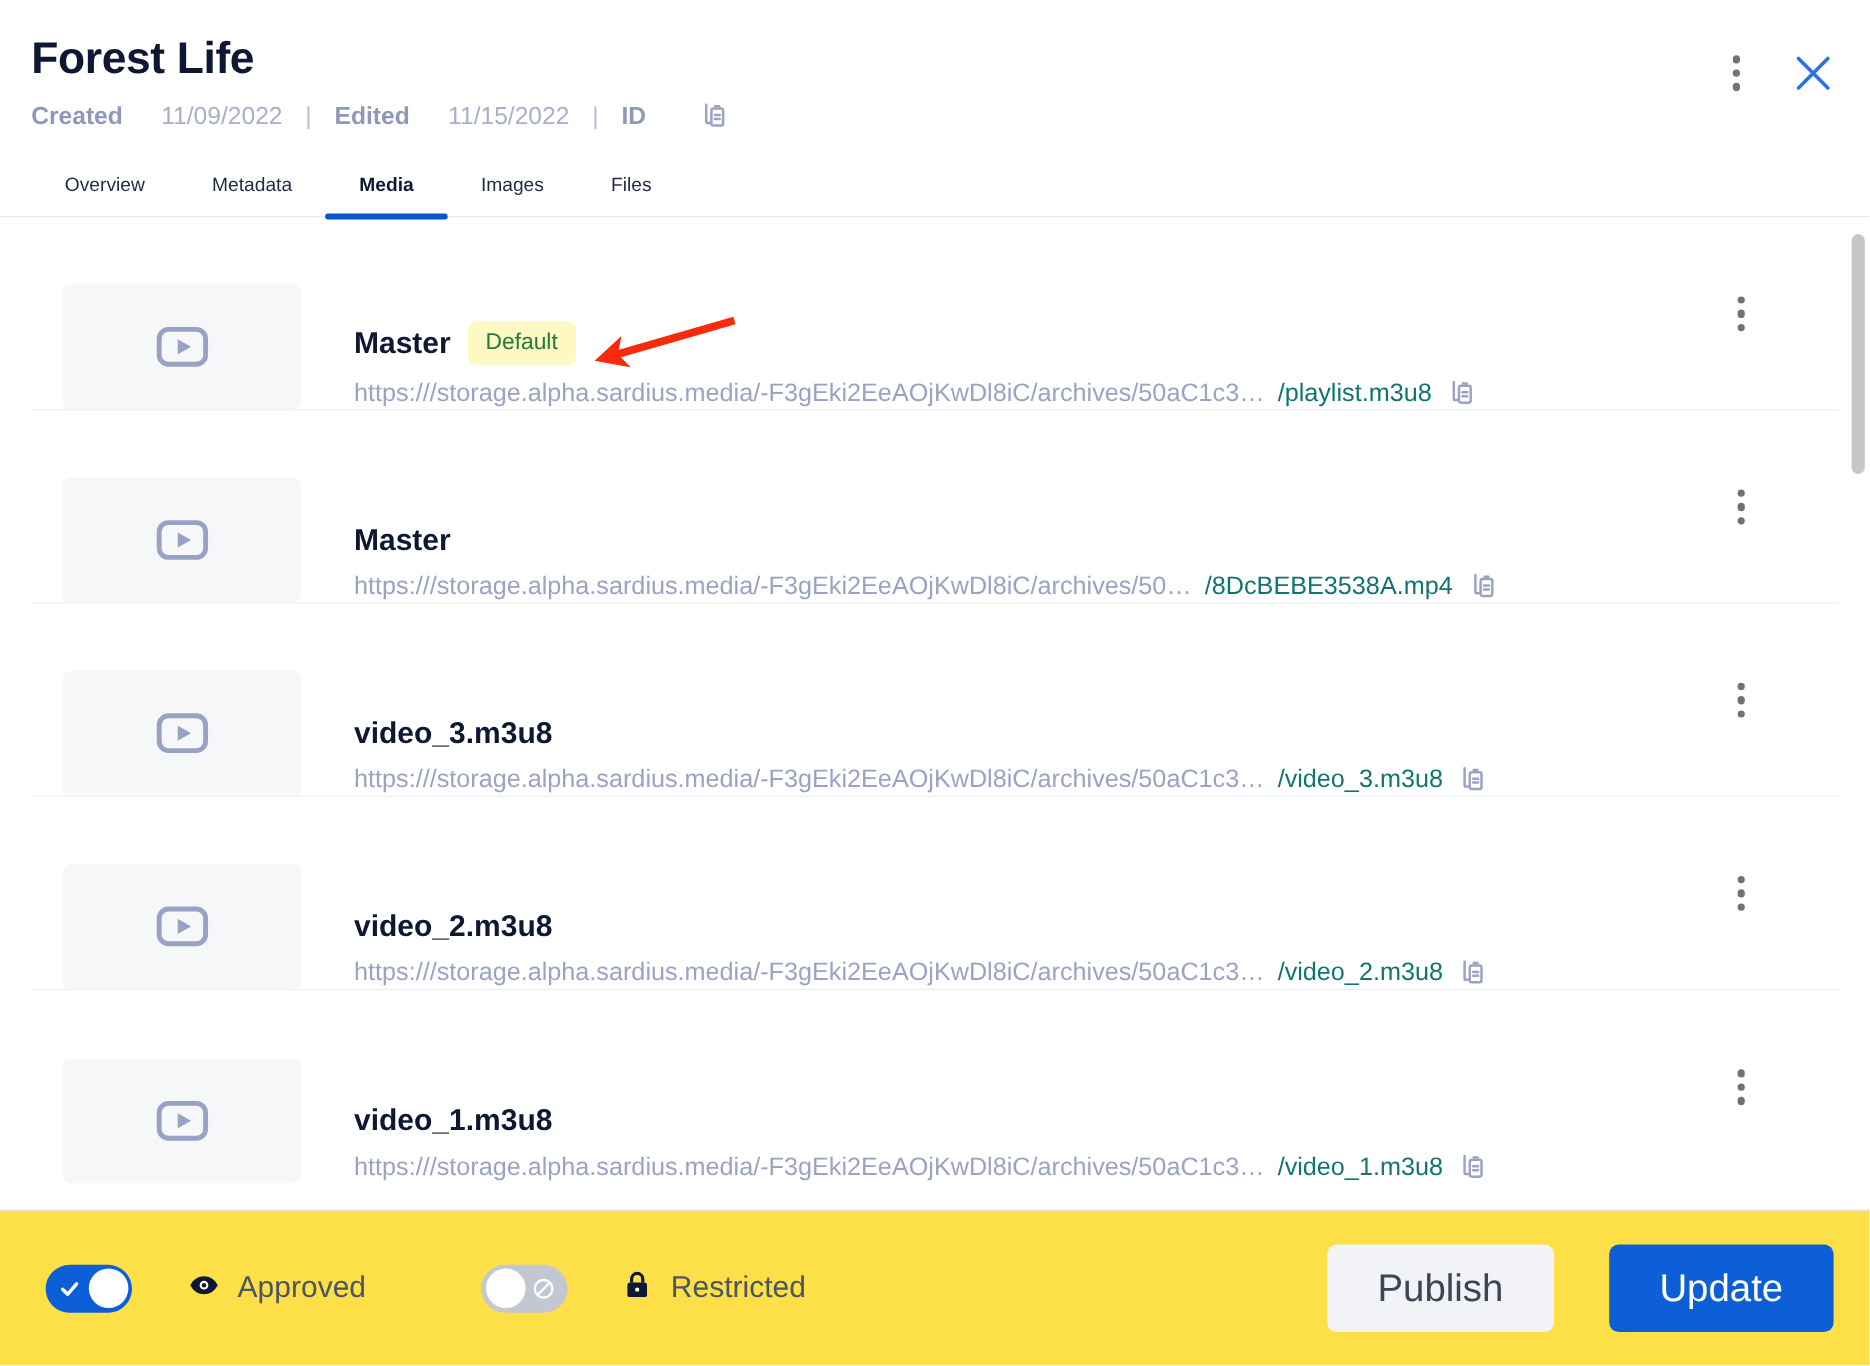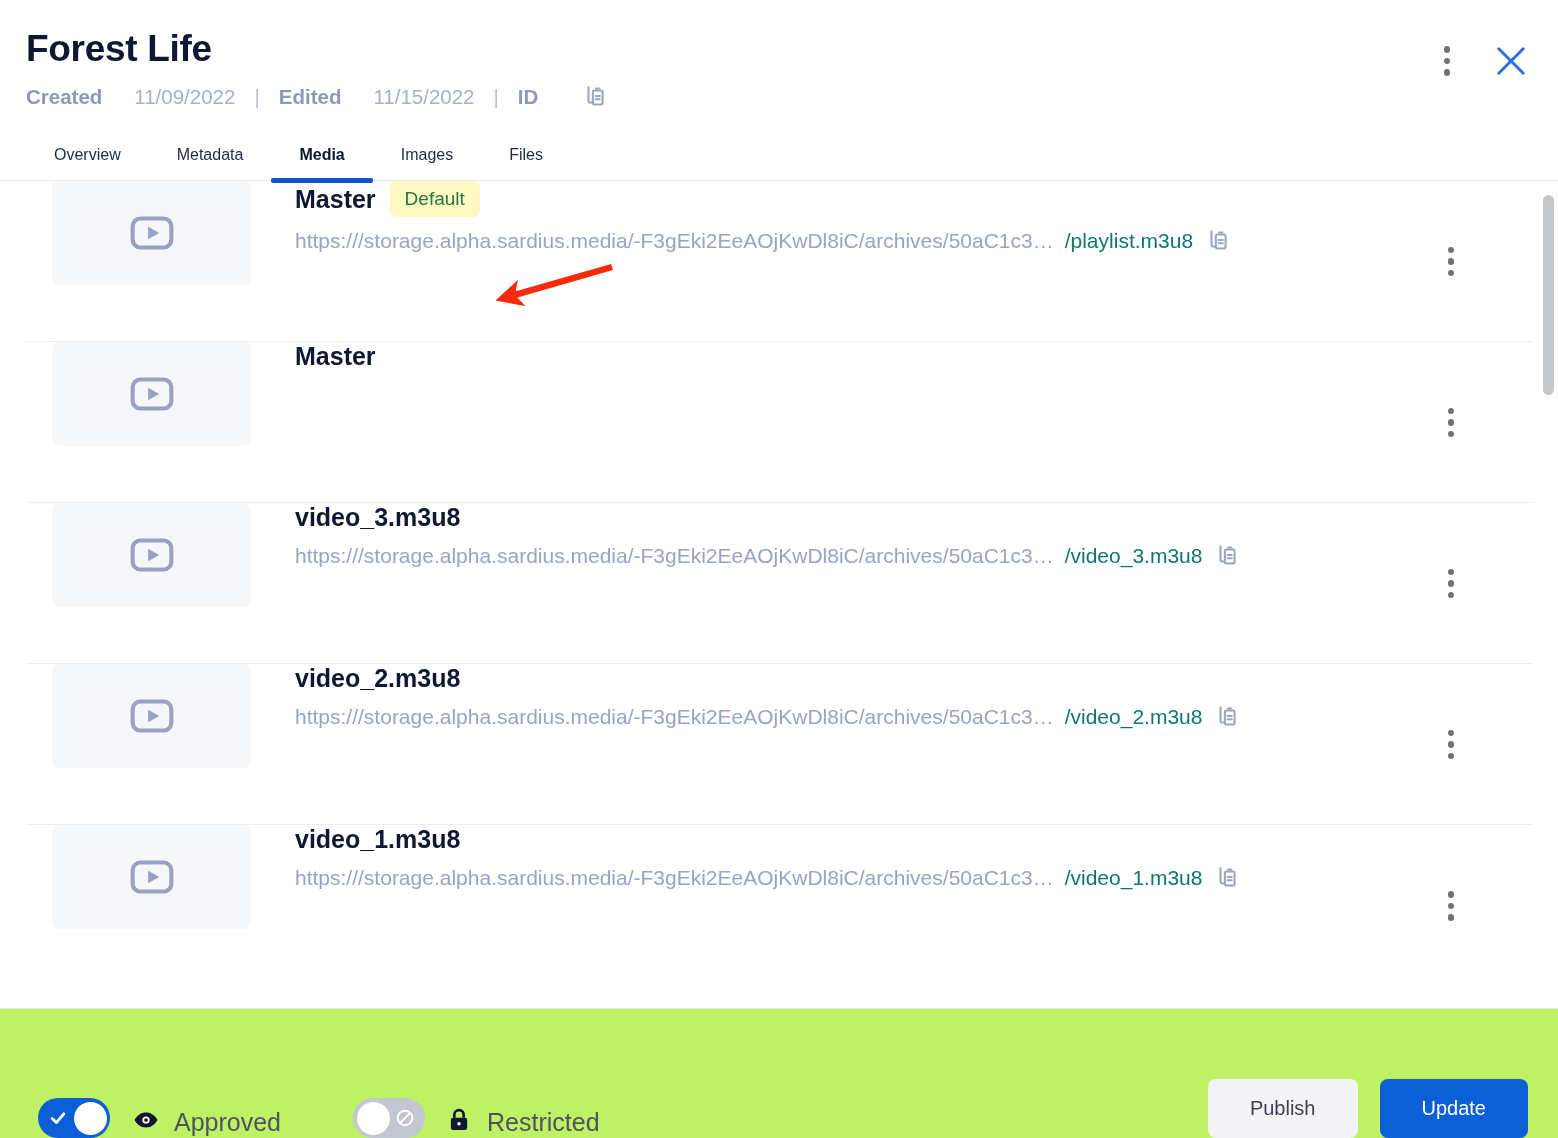--- a/index.html
+++ b/index.html
@@ -111,21 +111,21 @@
   .list-wrap {
     position: relative;
     flex: 1 1 auto;
     overflow: hidden;
   }
   .list {
     padding: 0 26px 0 26px;
   }
   .row {
     display: flex;
-    align-items: flex-start;
+    align-items: flex-end;
     height: 161px;
     border-bottom: 1.5px solid #eceef3;
     position: relative;
   }
   .row:last-child { border-bottom: none; }
 
   .thumb {
     width: 199px;
     height: 104px;
     background: #f6f7f9;
@@ -207,25 +207,25 @@
     height: 200px;
     border-radius: 6px;
     background: #c6c7c9;
   }
 
   
   .footer {
     flex: 0 0 auto;
     height: 130px;
     border-top: 1.5px solid #e7e9ef;
-    background: #bef264;
-    display: flex;
-    align-items: flex-end;
+    background: #fde047;
+    display: flex;
+    align-items: center;
     padding: 0 30px 0 38px;
-    gap: 0;
+    gap: 12px;
   }
 
   .toggle {
     width: 72px; height: 40px;
     border-radius: 20px;
     position: relative;
     flex: 0 0 auto;
     cursor: pointer;
   }
   .toggle.on { background: #0c5fd6; }
@@ -258,27 +258,28 @@
     color: #4b5563;
     white-space: nowrap;
   }
   .gap-a { width: 22px; }
   .gap-b { width: 72px; }
   .gap-c { width: 20px; }
 
   .spacer { flex: 1 1 auto; }
 
   .btn {
-    font-size: 20px;
+    font-size: 32px;
     border-radius: 8px;
     padding: 18px 42px;
     cursor: pointer;
     white-space: nowrap;
     border: none;
     font-family: "Liberation Sans", sans-serif;
+    margin-left: 12px;
   }
   .btn-secondary { background: #f1f3f7; color: #3d4454; margin-right: 22px; }
   .btn-primary { background: #0c5fd6; color: #ffffff; }
 
   
   .annotation {
     position: absolute;
     left: 0; top: 0;
     width: 1558px; height: 1138px;
     pointer-events: none;
@@ -375,20 +376,32 @@
         <div class="thumb">
           <svg width="58" height="58" viewBox="0 0 24 24" fill="none" stroke="#98a2c4" stroke-width="1.7" aria-hidden="true">
             <rect x="4" y="6" width="16" height="12" rx="3.2"></rect>
             <path d="M10.4 9.4 L15 12 L10.4 14.6 Z" fill="#98a2c4" stroke="none"></path>
           </svg>
         </div>
         <div class="row-body">
           <div class="row-title-line">
             <span class="row-title">Master</span>
           </div>
+          <div class="row-url-line">
+            <span class="url-a">https:///storage.alpha.sardius.media/-F3gEki2EeAOjKwDl8iC/archives/50…</span>
+            <span class="url-b">/8DcBEBE3538A.mp4</span>
+            <span class="copy-btn">
+              <svg width="26" height="26" viewBox="0 0 24 24" fill="none" stroke="#9aa4c2" stroke-width="1.9" stroke-linecap="round" stroke-linejoin="round" aria-hidden="true">
+                <path d="M6 3v13a1 1 0 0 0 1 1h2"></path>
+                <rect x="10" y="6" width="9" height="13" rx="1.6"></rect>
+                <path d="M13 4.2h3"></path>
+                <path d="M12.6 11h3.8M12.6 14h3.8"></path>
+              </svg>
+            </span>
+          </div>
         </div>
         <div class="row-kebab">
           <span></span>
             <span></span>
             <span></span>
         </div>
       </div>
 
       <div class="row">
         <div class="thumb">

